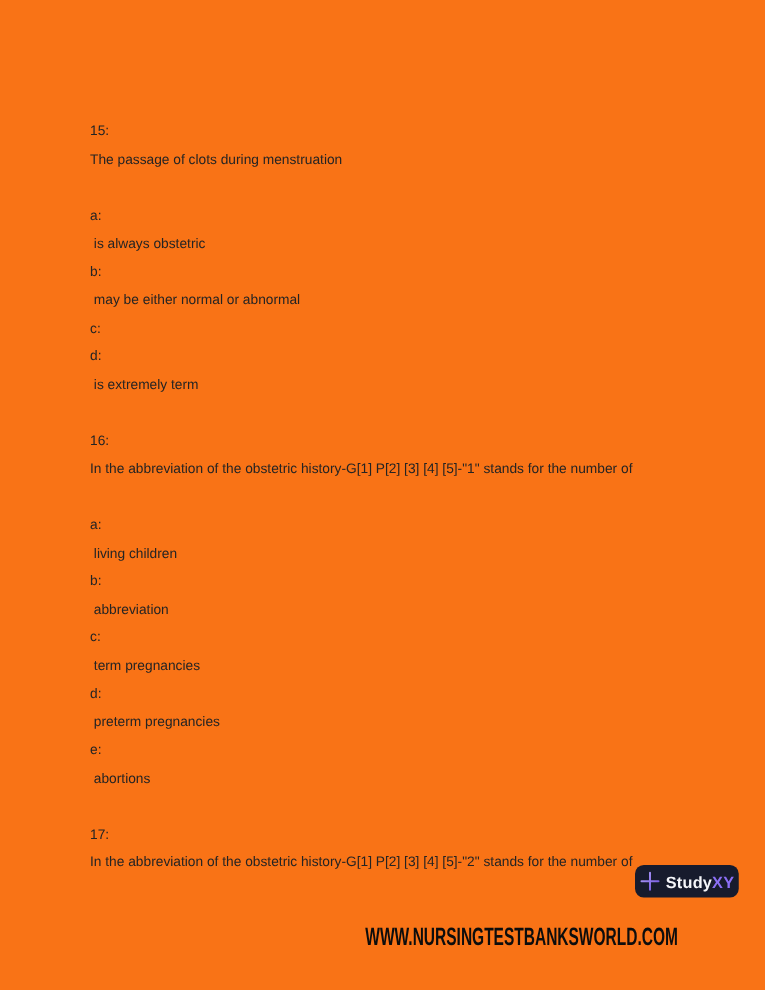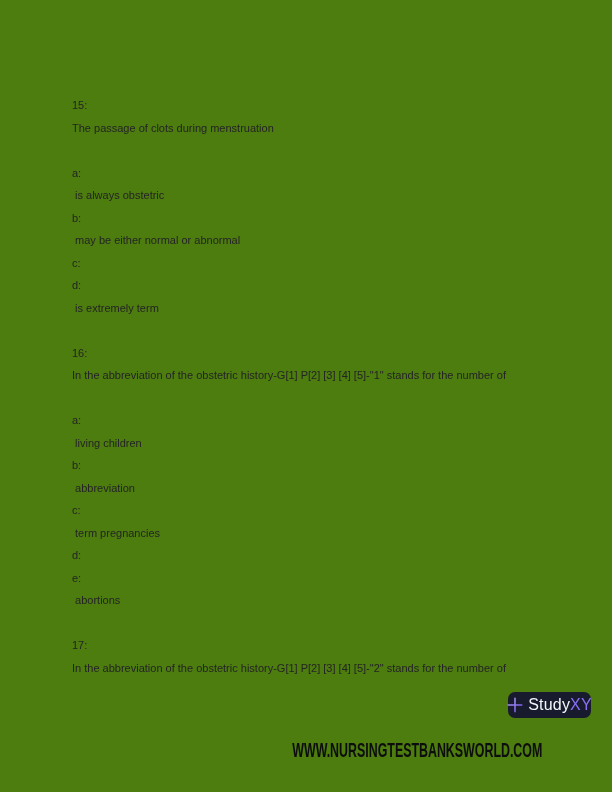--- a/index.html
+++ b/index.html
@@ -5,21 +5,21 @@
   html, body {
     margin: 0;
     padding: 0;
     background: #e8e8e8;
   }
   .page {
     position: relative;
     width: 612px;
     height: 792px;
     margin: 0 auto;
-    background: #4d7c0f;
+    background: #f97316;
     overflow: hidden;
     font-family: "Liberation Sans", sans-serif;
   }
   .content {
     position: absolute;
     top: 94px;
     left: 72px;
     right: 20px;
     color: #242424;
     font-size: 11px;
@@ -45,22 +45,22 @@
     align-items: center;
     justify-content: center;
     gap: 5px;
     box-sizing: border-box;
   }
   .badge .plus-wrap {
     display: flex;
     align-items: center;
   }
   .badge .brand {
-    font-size: 16px;
-    font-weight: 400;
+    font-size: 13px;
+    font-weight: 700;
     letter-spacing: 0.2px;
     white-space: nowrap;
   }
   .badge .brand .study { color: #f5f6fa; }
   .badge .brand .xy { color: #8b6ff5; }
   
   .footer-site {
     position: absolute;
     top: 740px;
     right: 70px;
@@ -96,20 +96,21 @@
     <div class="line">16:</div>
     <div class="line">In the abbreviation of the obstetric history-G[1] P[2] [3] [4] [5]-"1" stands for the number of</div>
     <div class="spacer"></div>
     <div class="line">a:</div>
     <div class="line"> living children</div>
     <div class="line">b:</div>
     <div class="line"> abbreviation</div>
     <div class="line">c:</div>
     <div class="line"> term pregnancies</div>
     <div class="line">d:</div>
+    <div class="line"> preterm pregnancies</div>
     <div class="line">e:</div>
     <div class="line"> abortions</div>
     <div class="spacer"></div>
 
     <div class="line">17:</div>
     <div class="line">In the abbreviation of the obstetric history-G[1] P[2] [3] [4] [5]-"2" stands for the number of</div>
 
   </div>
 
   <div class="badge">

